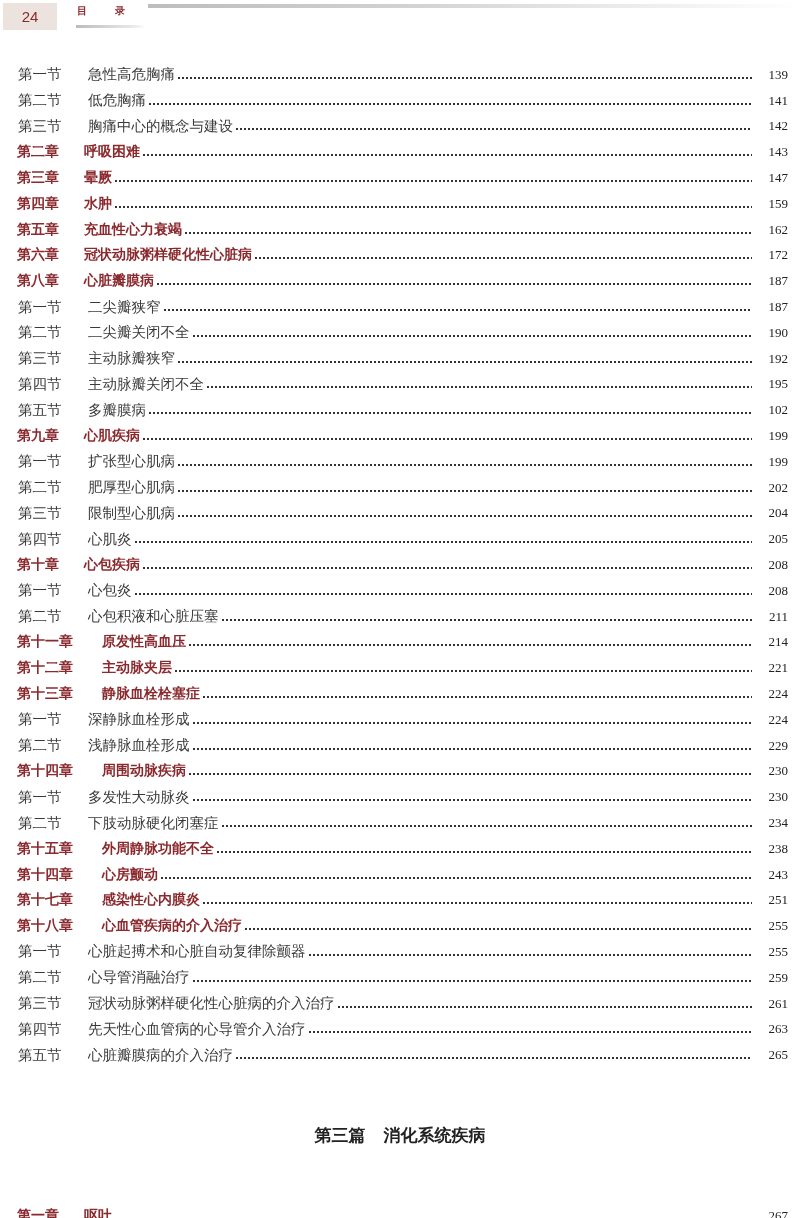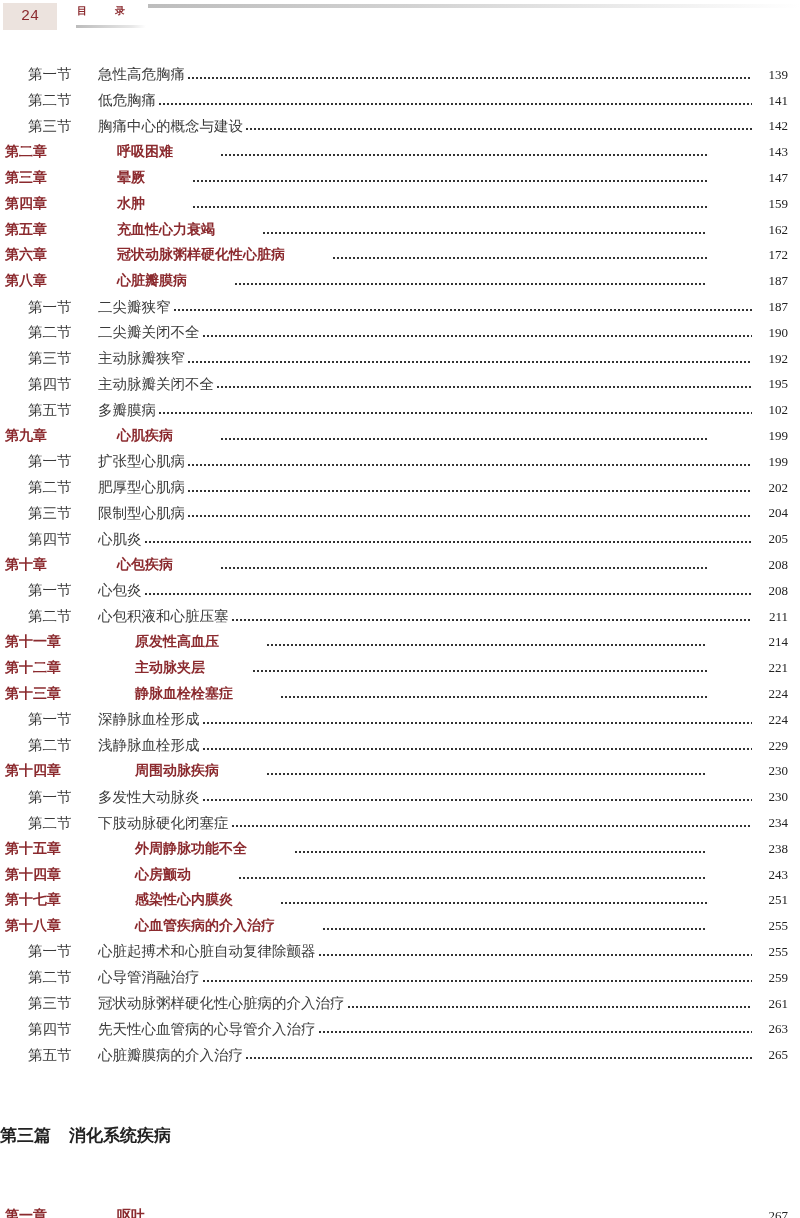--- a/index.html
+++ b/index.html
@@ -5,21 +5,21 @@
     html, body { margin: 0; padding: 0; background: #ffffff; }
     body {
       width: 800px; height: 1218px; position: relative; overflow: hidden;
       font-family: "DejaVu Serif", "Liberation Serif", serif;
       color: #333;
     }
     .header { position: absolute; left: 0; top: 0; width: 800px; height: 40px; }
     .page-num-box {
       position: absolute; left: 3px; top: 3px; width: 54px; height: 27px;
       background: #ece3de; color: #8b2a2e;
-      font-family: Liberation Mono, monospace;
+      font-family: Liberation Sans, sans-serif;
       font-size: 15px; line-height: 27px; text-align: center;
     }
     .header-title {
       position: absolute; left: 77px; top: 0px; height: 24px;
       font-family: "DejaVu Sans", "Liberation Sans", sans-serif;
       font-weight: bold; color: #8b2a2e; font-size: 10px; letter-spacing: 28px;
       line-height: 22px;
     }
     .header-rule-top {
       position: absolute; left: 148px; top: 4px; width: 652px; height: 4px;
@@ -29,49 +29,48 @@
       position: absolute; left: 76px; top: 25px; width: 70px; height: 3px;
       background: linear-gradient(to right, #bcbcbc, #e8e8e8 80%, #ffffff);
     }
 
     .toc { position: absolute; left: 0; top: 62px; width: 800px; }
     .row {
       position: relative; height: 25.8px; display: flex; align-items: center;
       font-size: 14.5px; white-space: nowrap;
     }
     .row.chapter {
-      padding-left: 5px;
+      padding-left: 17px;
       color: #8b2a2e;
       font-family: "DejaVu Sans", "Liberation Sans", sans-serif;
       font-weight: bold;
       font-size: 14px;
-      gap: 45px;
     }
     .row.section {
-      padding-left: 28px; color: #3a3a3a;
+      padding-left: 18px; color: #3a3a3a;
       font-family: "DejaVu Serif", "Liberation Serif", serif;
     }
     .num { display: inline-block; }
     .row.chapter .num { width: 67px; }
     .row.chapter.wide .num { width: 85px; }
     .row.section .num { width: 70px; }
     .title { display: inline-block; }
     .leader {
       flex: 1; height: 2px; margin: 6px 2px 0 2px;
       background-image: radial-gradient(circle, #333 0.9px, transparent 1.1px);
       background-size: 4px 2px; background-repeat: repeat-x;
       align-self: center;
     }
     .page {
       width: 34px; text-align: right; padding-right: 12px;
       font-family: "Liberation Serif", "DejaVu Serif", serif;
       color: #222; font-weight: normal; font-size: 13px;
     }
     .part-title {
-      position: absolute; left: 0; top: 1124px; width: 800px; 
+      position: absolute; left: 0; top: 1124px; width: 800px; text-align: center;
       font-family: "DejaVu Serif", "Liberation Serif", serif; font-weight: bold;
       color: #222; font-size: 17px; padding-left: 0px;
     }
     .part-title .p-num { margin-right: 18px; }
     .toc2 { position: absolute; left: 0; top: 1162px; width: 800px; margin-top: 41px; }
   </style>
 </head>
 <body>
 
 <div class="header">

